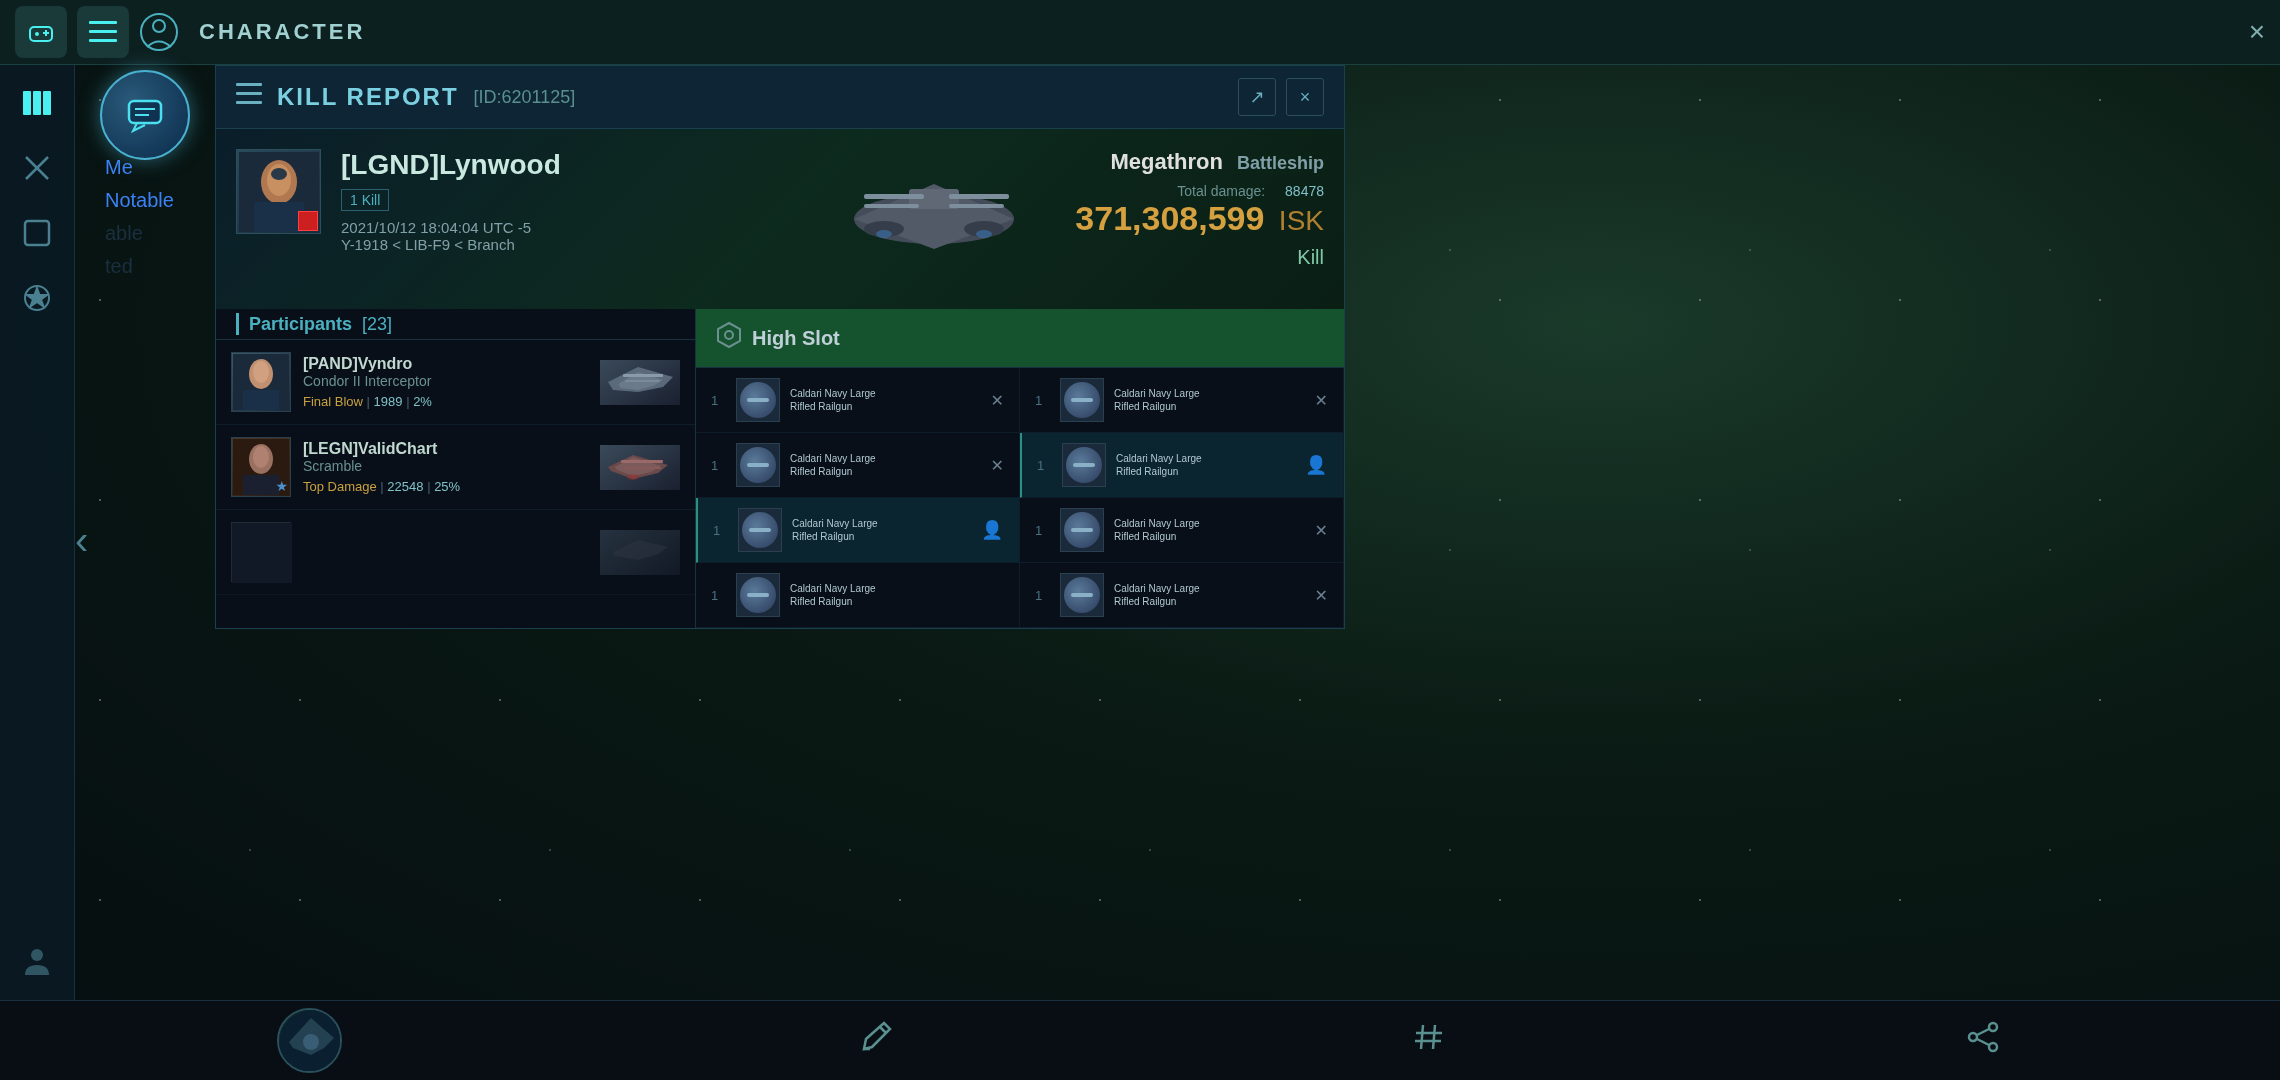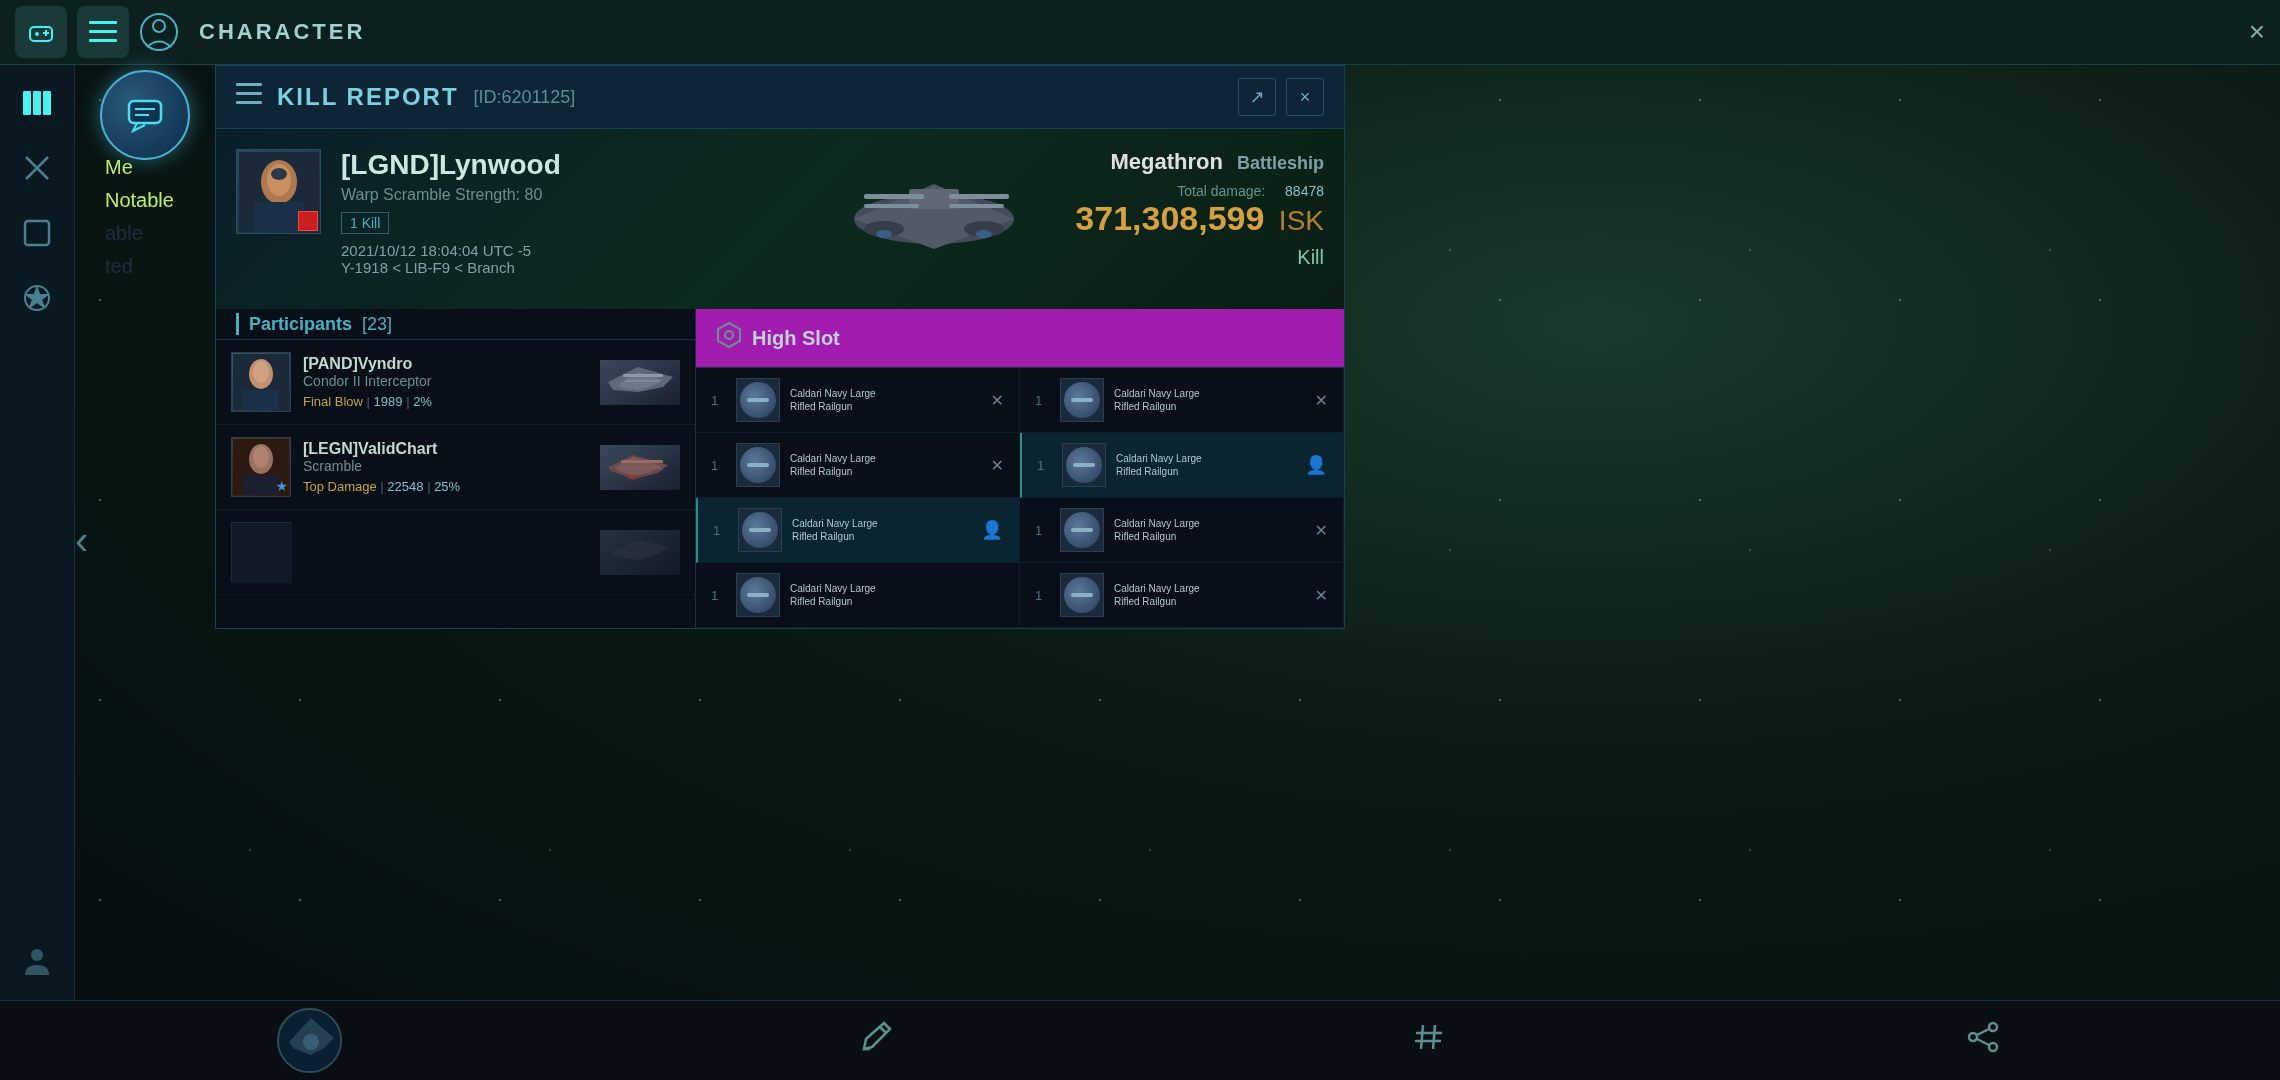--- a/index.html
+++ b/index.html
@@ -378,21 +378,21 @@
     .participant-ship-img {
       width: 80px; height: 45px;
       background: linear-gradient(145deg, #3a4a5a, #1a2030);
       flex-shrink: 0;
       display: flex; align-items: center; justify-content: center;
     }
 
     
     .highslot-panel {
       flex: 1;
-      background: #a21caf;
+      background: #14532d;
     }
     .highslot-header {
       padding: 12px 20px;
       border-bottom: 1px solid #1a3040;
       display: flex;
       align-items: center;
       gap: 10px;
     }
     .highslot-icon {
       color: #6a9090;
@@ -479,21 +479,21 @@
       align-items: flex-start;
       padding: 20px 30px;
       z-index: 1;
     }
     .bg-text-item {
       color: #1a3040;
       font-size: 20px;
       margin: 5px 0;
     }
     .bg-text-item.highlight {
-      color: #bef264;
+      color: #3b82f6;
     }
 
     
     .railgun-icon {
       width: 36px; height: 36px;
       background: radial-gradient(circle at 40% 40%, #5a7a9a, #2a3a5a);
       border-radius: 50%;
       position: relative;
       overflow: hidden;
     }
@@ -621,21 +621,20 @@
           <ellipse cx="40" cy="28" rx="12" ry="16" fill="#c89060"></ellipse>
           <rect x="15" y="50" width="50" height="30" fill="#1a3048" rx="2"></rect>
           <ellipse cx="40" cy="22" rx="8" ry="6" fill="#2a3848"></ellipse>
         </svg>
       </div>
       <div class="pilot-red-badge"></div>
     </div>
 
     <div class="pilot-info">
       <div class="pilot-name">[LGND]Lynwood</div>
-      <div class="pilot-stat">Warp Scramble Strength: 80</div>
       <div class="kill-count-badge">1 Kill</div>
       <div class="kill-datetime">2021/10/12 18:04:04 UTC -5</div>
       <div class="kill-location">
         <span>Y-1918 &lt; LIB-F9 &lt; Branch</span>
       </div>
     </div>
 
     <div class="ship-image-area">
       <svg width="240" height="130" viewBox="0 0 240 130" fill="none">
 

